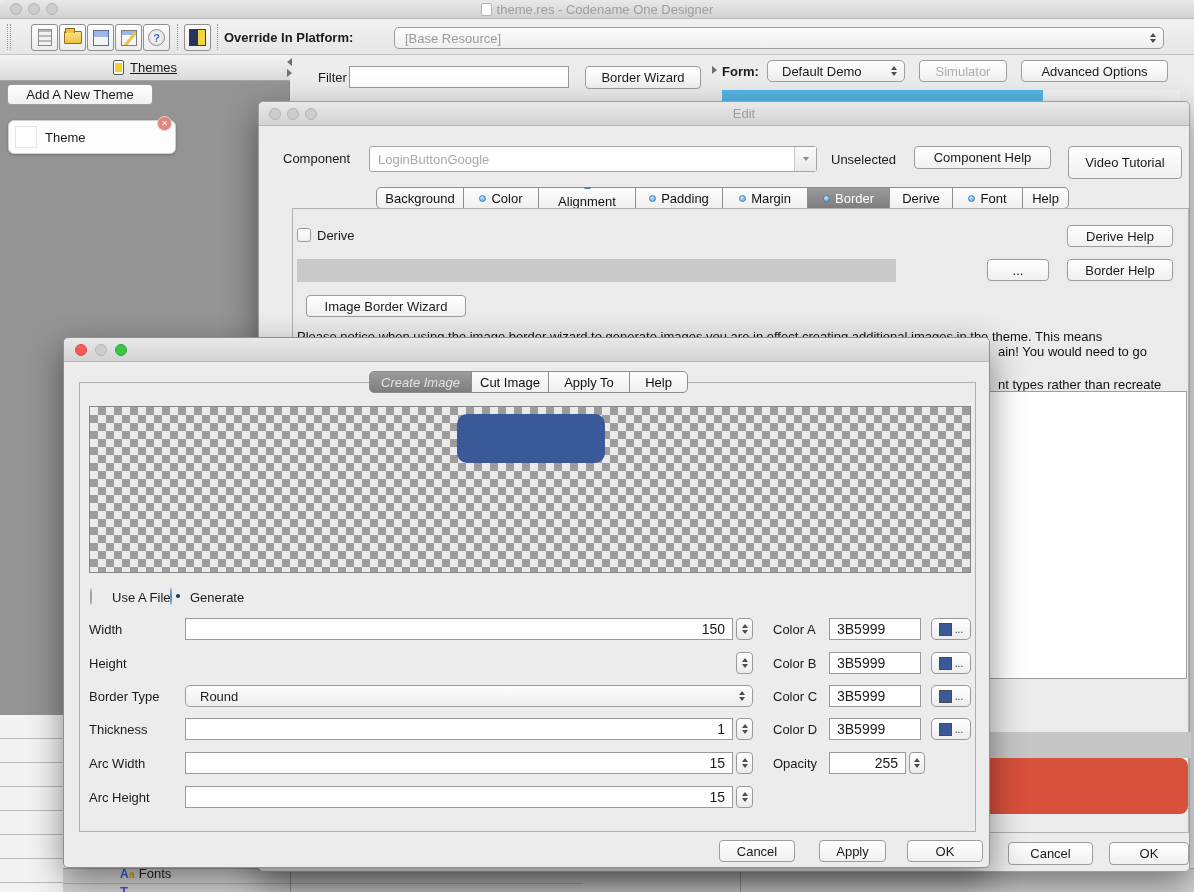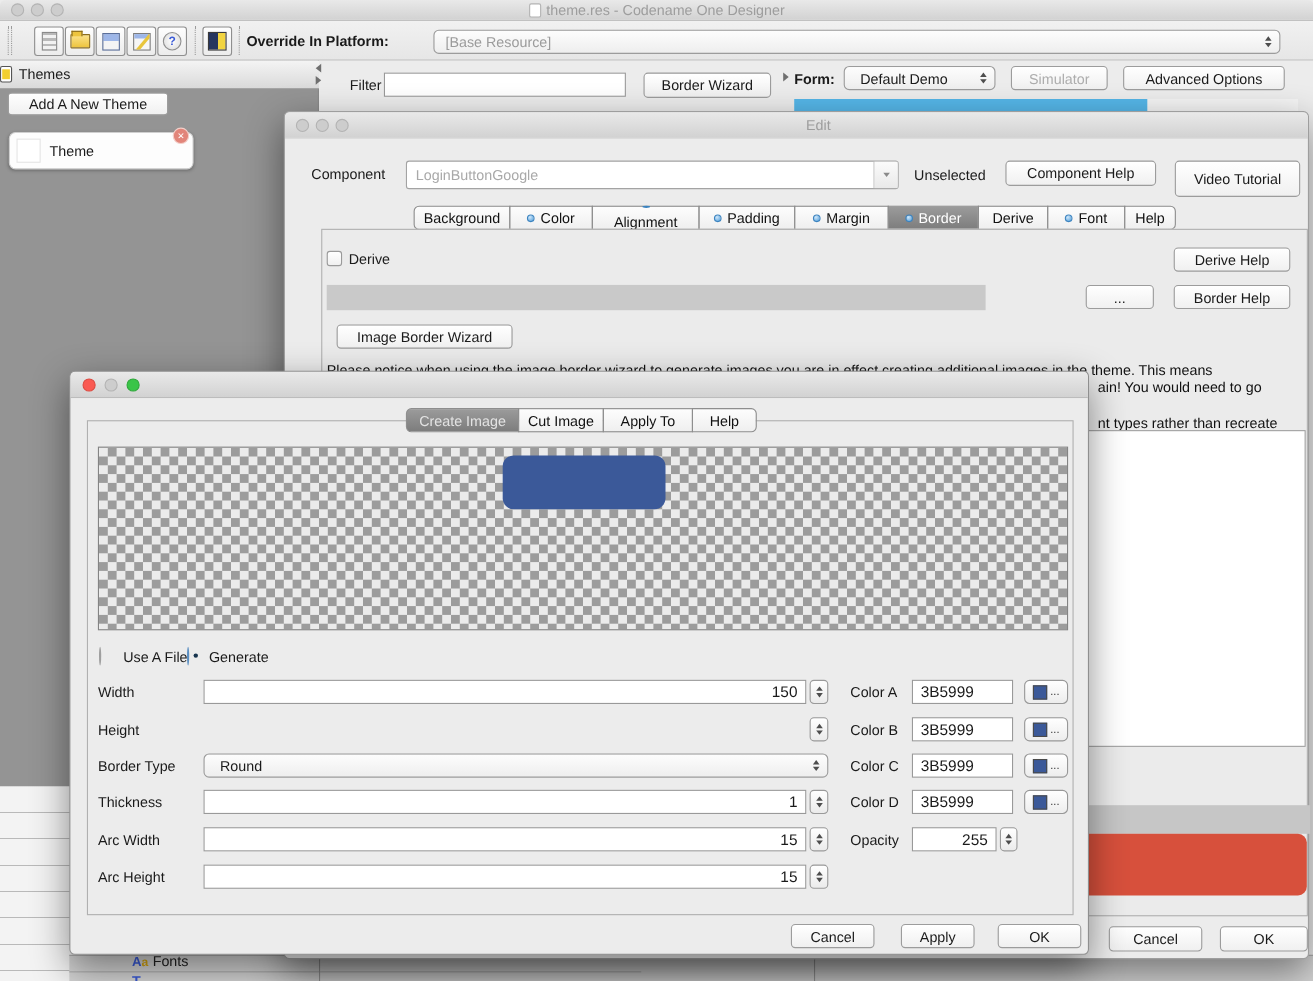--- a/index.html
+++ b/index.html
@@ -115,21 +115,21 @@
       <div class="select abs" style="left:394px;top:8px;width:770px;height:22px;padding-left:10px;color:#9b9b9b;">
         <span>[Base Resource]</span>
         <span class="stepper">
             <span class="tri-up"></span>
             <span class="tri-dn"></span>
           </span>
       </div>
     </div>
 
     <div class="abs" style="left:0;top:55px;width:290px;height:660px;background:#949494;border-right:1px solid #8a8a8a;">
-      <div class="abs" style="left:0;top:0;width:290px;height:26px;background:linear-gradient(#f4f4f4,#dadada);border-bottom:1px solid #a5a5a5;display:flex;align-items:center;gap:6px;">
+      <div class="abs" style="left:0;top:0;width:290px;height:26px;background:linear-gradient(#f4f4f4,#dadada);border-bottom:1px solid #a5a5a5;display:flex;align-items:center;justify-content:center;gap:6px;text-decoration:underline;">
         <span class="i-phone">
             <span></span>
           </span>
         <span>Themes</span>
       </div>
       <div class="btn abs" style="left:7px;top:29px;width:146px;height:21px;">
         <span>Add A New Theme</span>
       </div>
       <div class="abs" style="left:8px;top:65px;width:168px;height:34px;background:#fdfdfd;border:1px solid #cfcfcf;border-radius:6px;box-shadow:0 1px 3px rgba(0,0,0,.25);">
         <span class="abs" style="left:6px;top:5px;width:22px;height:22px;background:#fff;border:1px solid #e4e4e4;"></span>
@@ -283,21 +283,21 @@
       <span class="tl tl-red abs" style="left:11px;top:6px;"></span>
       <span class="tl tl-gray abs" style="left:31px;top:6px;"></span>
       <span class="tl tl-green abs" style="left:51px;top:6px;"></span>
     </div>
 
     
     <div class="panelbox abs" style="left:15px;top:44px;width:897px;height:450px;background:#ececec;"></div>
 
     
     <div class="abs" style="left:305px;top:33px;height:22px;display:flex;z-index:2;">
-      <div class="seg first sel" style="width:103px;color:#e3e3e3;">
+      <div class="seg first sel" style="width:103px;color:#e3e3e3;font-style:italic;">
           <span>Create Image</span>
         </div>
       <div class="seg" style="width:78px;">
           <span>Cut Image</span>
         </div>
       <div class="seg" style="width:82px;">
           <span>Apply To</span>
         </div>
       <div class="seg last" style="width:59px;">
           <span>Help</span>

